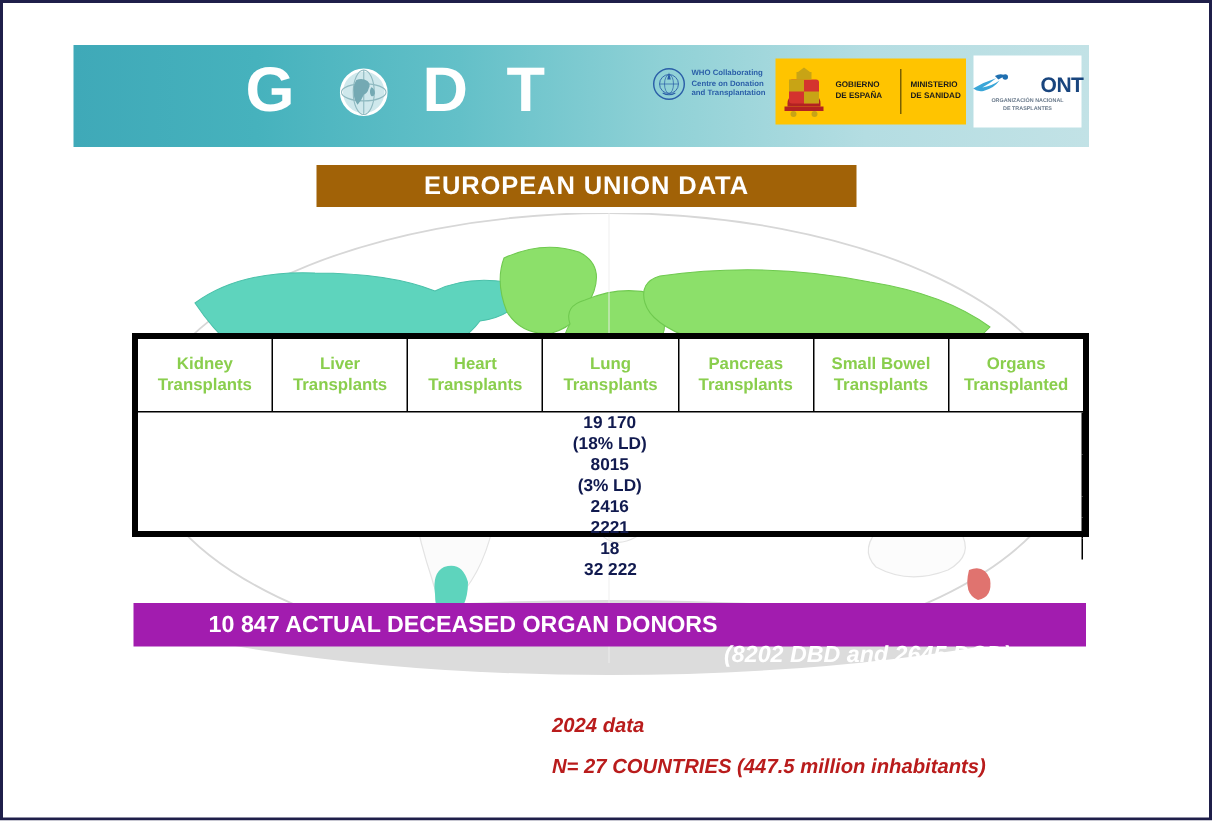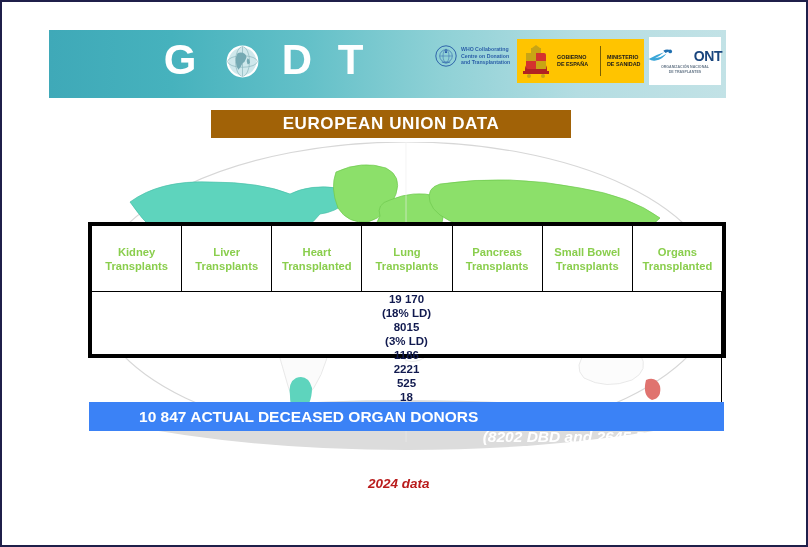--- a/index.html
+++ b/index.html
@@ -129,21 +129,21 @@
   #data-table {
     position: absolute;
     left: 86px; top: 220px;
     width: 638px; height: 136px;
     background: #ffffff;
     border: 4px solid #000000;
     display: flex;
     flex-direction: column;
   }
   .t-row { display: flex; width: 100%; }
-  #t-head { height: 66px; border-bottom: 1.5px solid #000; }
+  #t-head { height: 49px; border-bottom: 1.5px solid #000; }
   #t-body { height: 62px; flex-direction: column; }
   .t-cell {
     flex: 1 1 0;
     display: flex;
     flex-direction: column;
     align-items: center;
     justify-content: center;
     border-right: 1.5px solid #000;
     text-align: center;
     padding: 0 2px;
@@ -162,21 +162,21 @@
     font-weight: bold;
     line-height: 14px;
     white-space: pre-line;
   }
 
   
   #donor-banner {
     position: absolute;
     left: 87px; top: 400px;
     width: 635px; height: 29px;
-    background: #3b82f6;
+    background: #a21caf;
     display: flex; align-items: center; justify-content: center;
     color: #ffffff;
     font-size: 15.5px;
     font-weight: bold;
     white-space: pre;
   }
   #donor-banner .ital { font-style: italic; margin-top: 40px; }
 
   
   #footer-notes {
@@ -314,21 +314,21 @@
       <div class="t-cell">
           <span class="th-txt">Kidney
 Transplants</span>
         </div>
       <div class="t-cell">
           <span class="th-txt">Liver
 Transplants</span>
         </div>
       <div class="t-cell">
           <span class="th-txt">Heart
-Transplanted</span>
+Transplants</span>
         </div>
       <div class="t-cell">
           <span class="th-txt">Lung
 Transplants</span>
         </div>
       <div class="t-cell">
           <span class="th-txt">Pancreas
 Transplants</span>
         </div>
       <div class="t-cell">
@@ -343,38 +343,36 @@
     <div class="t-row" id="t-body">
       <div class="t-cell">
           <span class="td-txt">19 170
 (18% LD)</span>
         </div>
       <div class="t-cell">
           <span class="td-txt">8015
 (3% LD)</span>
         </div>
       <div class="t-cell">
-          <span class="td-txt">1186</span>
+          <span class="td-txt">2416</span>
         </div>
       <div class="t-cell">
           <span class="td-txt">2221</span>
-        </div>
-      <div class="t-cell">
-          <span class="td-txt">525</span>
         </div>
       <div class="t-cell">
           <span class="td-txt">18</span>
         </div>
       <div class="t-cell">
           <span class="td-txt">32 222</span>
         </div>
     </div>
   </div>
 
   <div id="donor-banner">
     <span>10 847 ACTUAL DECEASED ORGAN DONORS </span><span class="ital">(8202 DBD and 2645 DCD)</span>
   </div>
 
   <div id="footer-notes">
     <div>2024 data</div>
+    <div>N= 27 COUNTRIES (447.5 million inhabitants)</div>
   </div>
 
 </div>
 
 </body></html>

